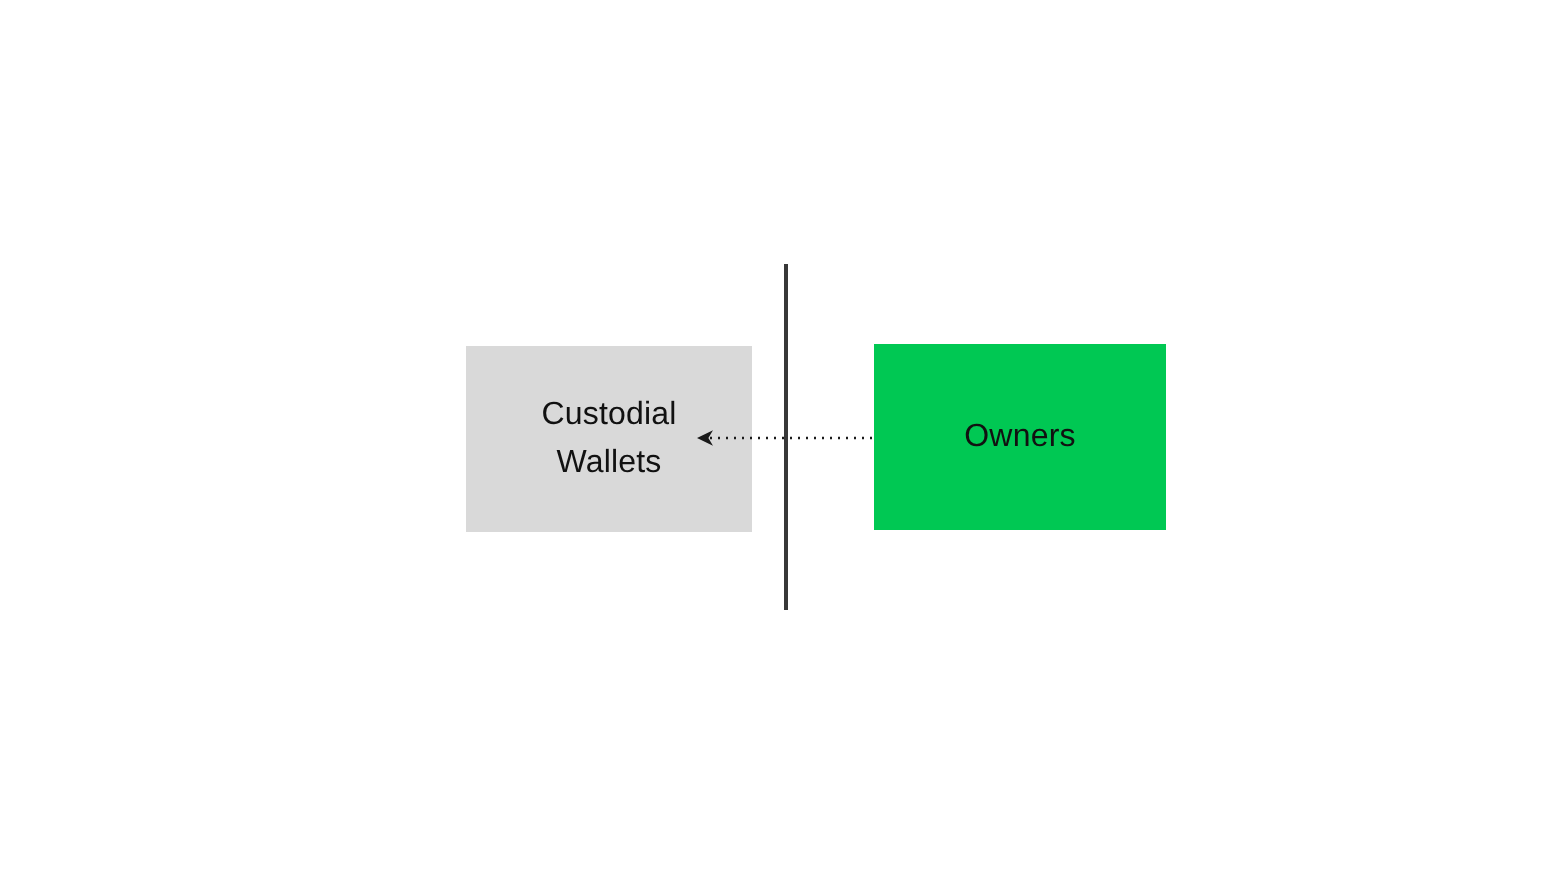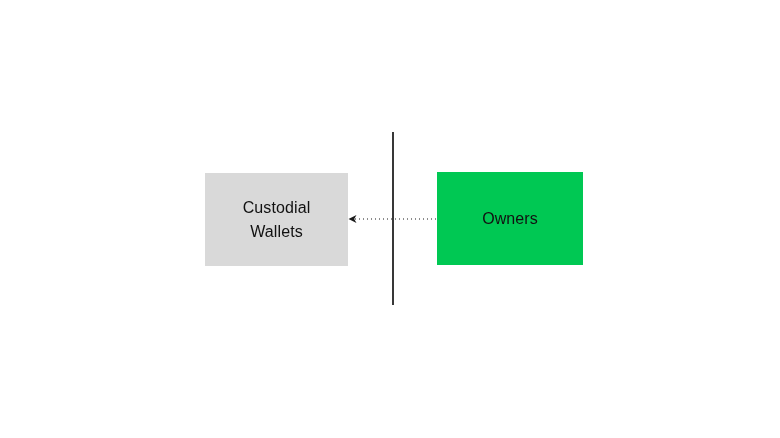--- a/index.html
+++ b/index.html
@@ -59,21 +59,21 @@
     height: 14px;
   }
 </style>
 </head>
 <body style="background: rgb(255, 255, 255);">
 
 <div class="canvas">
 
   <div class="divider-line" style="background-color: rgb(56, 56, 56);"></div>
 
-  <div class="node node-custodial" style="background-color: rgb(217, 217, 217);">
+  <div class="node node-custodial" style="background-color: rgb(217, 217, 217); margin-left: 28px;">
     <span class="node-label" style="color: rgb(17, 17, 17);">Custodial Wallets</span>
   </div>
 
   <svg class="connector" width="92" height="14" viewBox="0 0 92 14">
     <line x1="9" y1="7" x2="92" y2="7" stroke="#1a1a1a" stroke-width="1.2" stroke-dasharray="1 3"></line>
     <path d="M2.5,7 L10.5,3.1 L8.2,7 L10.5,10.9 Z" fill="#1a1a1a"></path>
   </svg>
 
   <div class="node node-owners" style="background-color: rgb(0, 200, 83);">
     <span class="node-label" style="color: rgb(17, 17, 17);">Owners</span>

